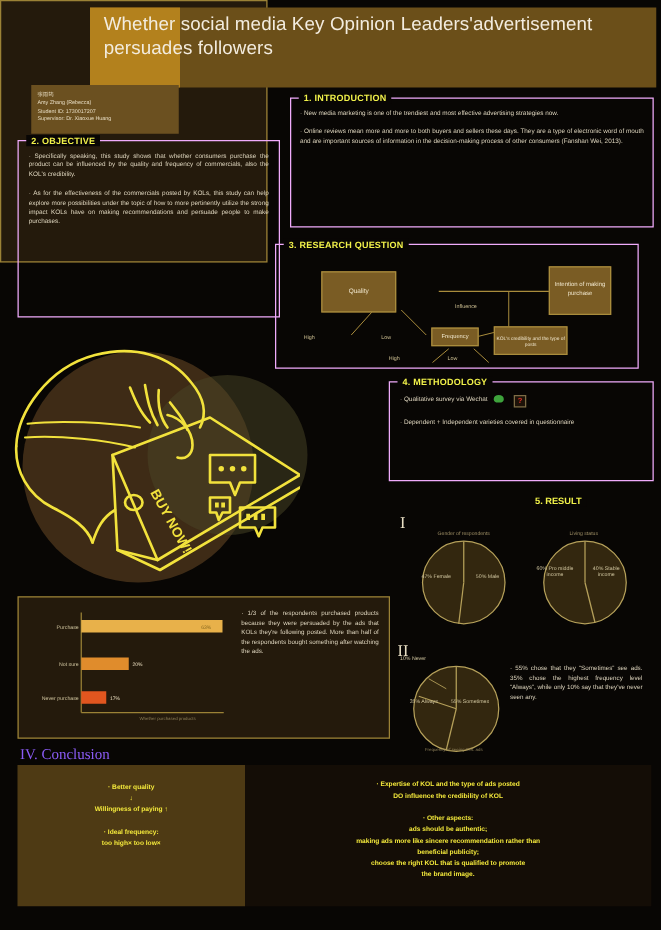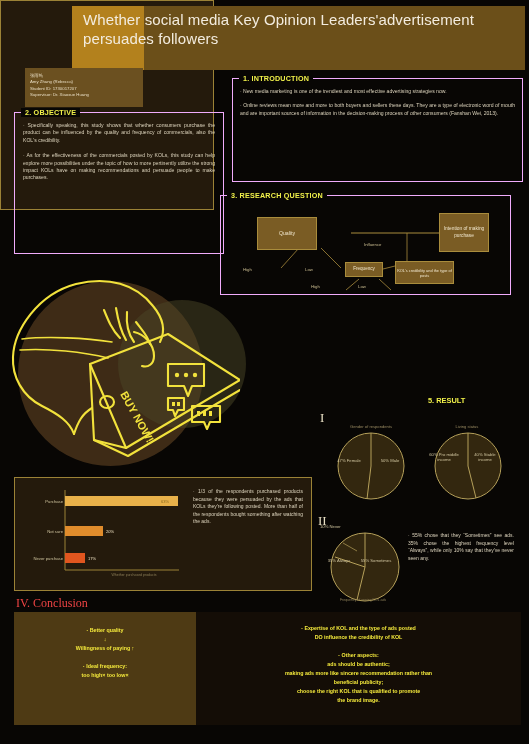--- a/index.html
+++ b/index.html
@@ -62,21 +62,21 @@
   
   #barpanel{left:14px;top:477px;width:296px;height:112px;border:1px solid #9b8236;background:#241a0c;}
   .bar-lbl{position:absolute;color:#cfc49e;font-size:4.2px;text-align:right;}
   .bar{position:absolute;height:10px;}
   .bar-val{position:absolute;color:#f0e3c4;font-size:4px;}
   .axis-cap{position:absolute;color:#8d7f58;font-size:3.5px;text-align:center;}
 
   .res-txt{position:absolute;color:#ded5be;font-size:5px;line-height:7.6px;text-align:justify;}
 
   
-  .concl-title{position:absolute;left:16px;top:596px;color:#ef4444;font-size:12px;
+  .concl-title{position:absolute;left:16px;top:596px;color:#8b5cf6;font-size:12px;
                font-family:"Liberation Serif",serif;}
   #c-left{position:absolute;left:14px;top:612px;width:182px;height:113px;background:#4e3a14;}
   #c-right{position:absolute;left:196px;top:612px;width:325px;height:113px;background:#140d06;}
   .c-txt{color:#f5ea3c;font-size:5.3px;font-weight:bold;line-height:9px;text-align:center;}
 
   
   .blob{position:absolute;border-radius:50%;}
 </style>
 </head>
 <body>
@@ -135,20 +135,31 @@
     <div class="node" style="left:124px;top:66px;width:36px;height:13px;font-size:4.6px;">Frequency</div>
     <div class="node" style="left:174px;top:65px;width:55px;height:19px;font-size:3.9px;line-height:5px;padding:1px;">KOL's credibility and the type of posts</div>
 
     <div class="nlabel" style="left:22px;top:71px;">High</div>
     <div class="nlabel" style="left:84px;top:71px;">Low</div>
     <div class="nlabel" style="left:143px;top:46px;">Influence</div>
     <div class="nlabel" style="left:90px;top:88px;">High</div>
     <div class="nlabel" style="left:137px;top:88px;">Low</div>
   </div>
 
+  <div class="sec" id="method">
+    <div class="sec-hd">4. METHODOLOGY</div>
+    <div class="pad">
+      <p class="body-txt" style="text-align:left;">
+        <span>· Qualitative survey via Wechat</span>
+        <span class="wechat"></span>
+        <span class="redbook">?</span>
+      </p>
+      <p class="body-txt">· Dependent + Independent varieties covered in questionnaire</p>
+    </div>
+  </div>
 
   <div class="blob" style="left:18px;top:281px;width:185px;height:185px;background:#6b4a26;opacity:.55;"></div>
   <div class="blob" style="left:118px;top:300px;width:128px;height:128px;background:#4a4526;opacity:.5;"></div>
 
   <svg style="position:absolute;left:8px;top:272px;width:232px;height:205px;" viewBox="0 0 232 205">
     <g fill="none" stroke="#f2e23c" stroke-width="2.1" stroke-linecap="round" stroke-linejoin="round">
 
       <path d="M5,85 C6,58 30,22 68,12 C100,4 128,12 145,34 C155,46 158,58 152,70"></path>
       <path d="M5,85 C4,104 14,124 34,134 C50,142 62,150 66,162"></path>
       <path d="M66,162 C70,150 74,142 84,136"></path>

